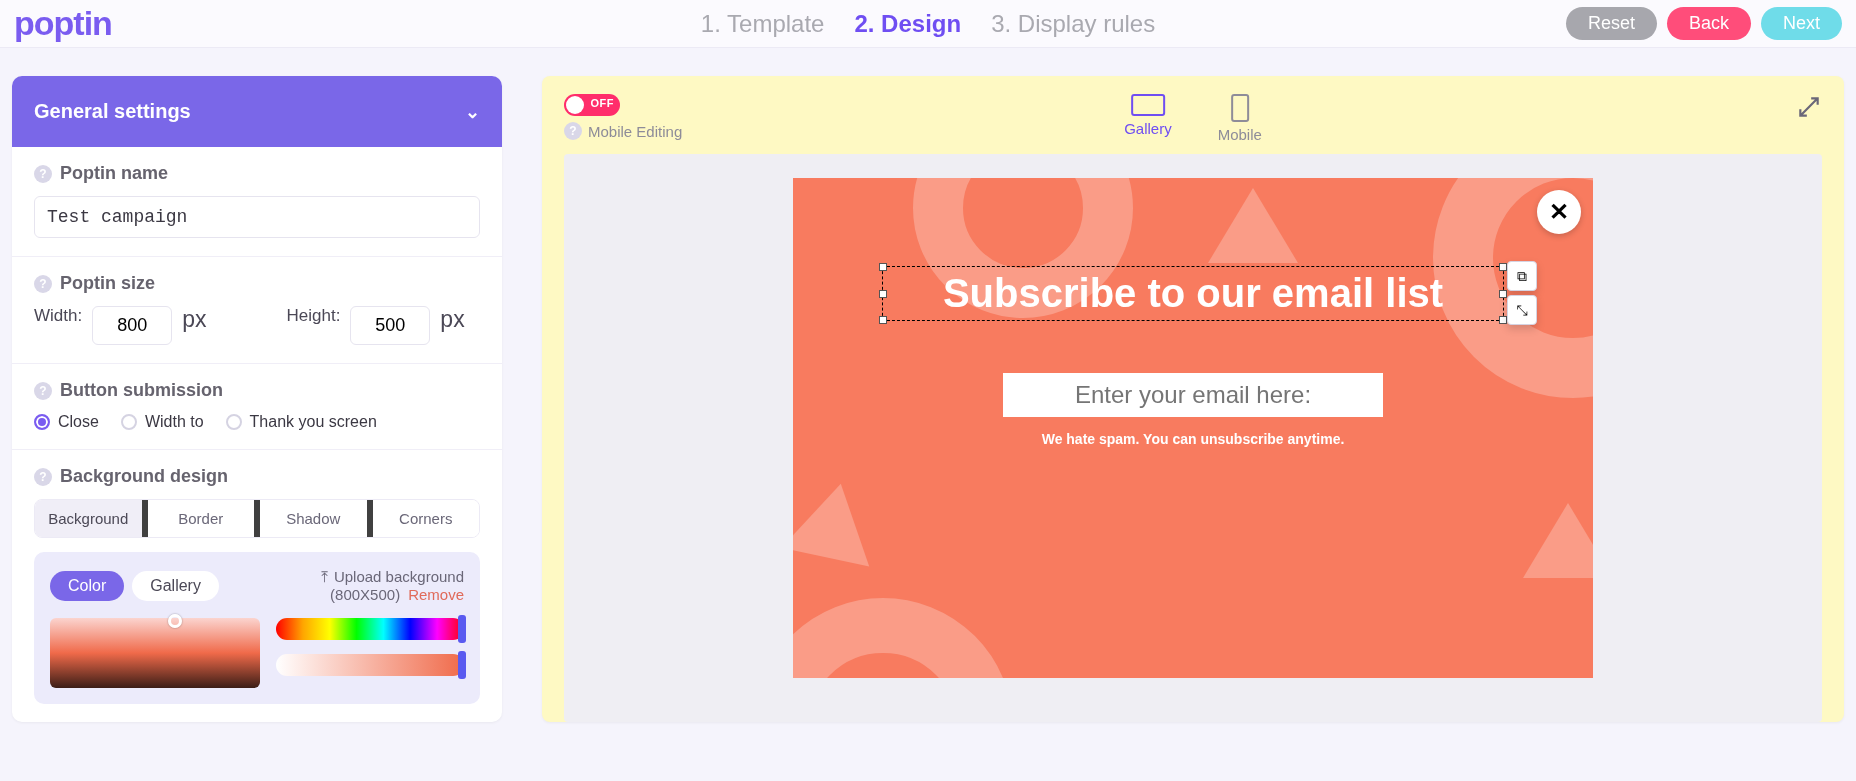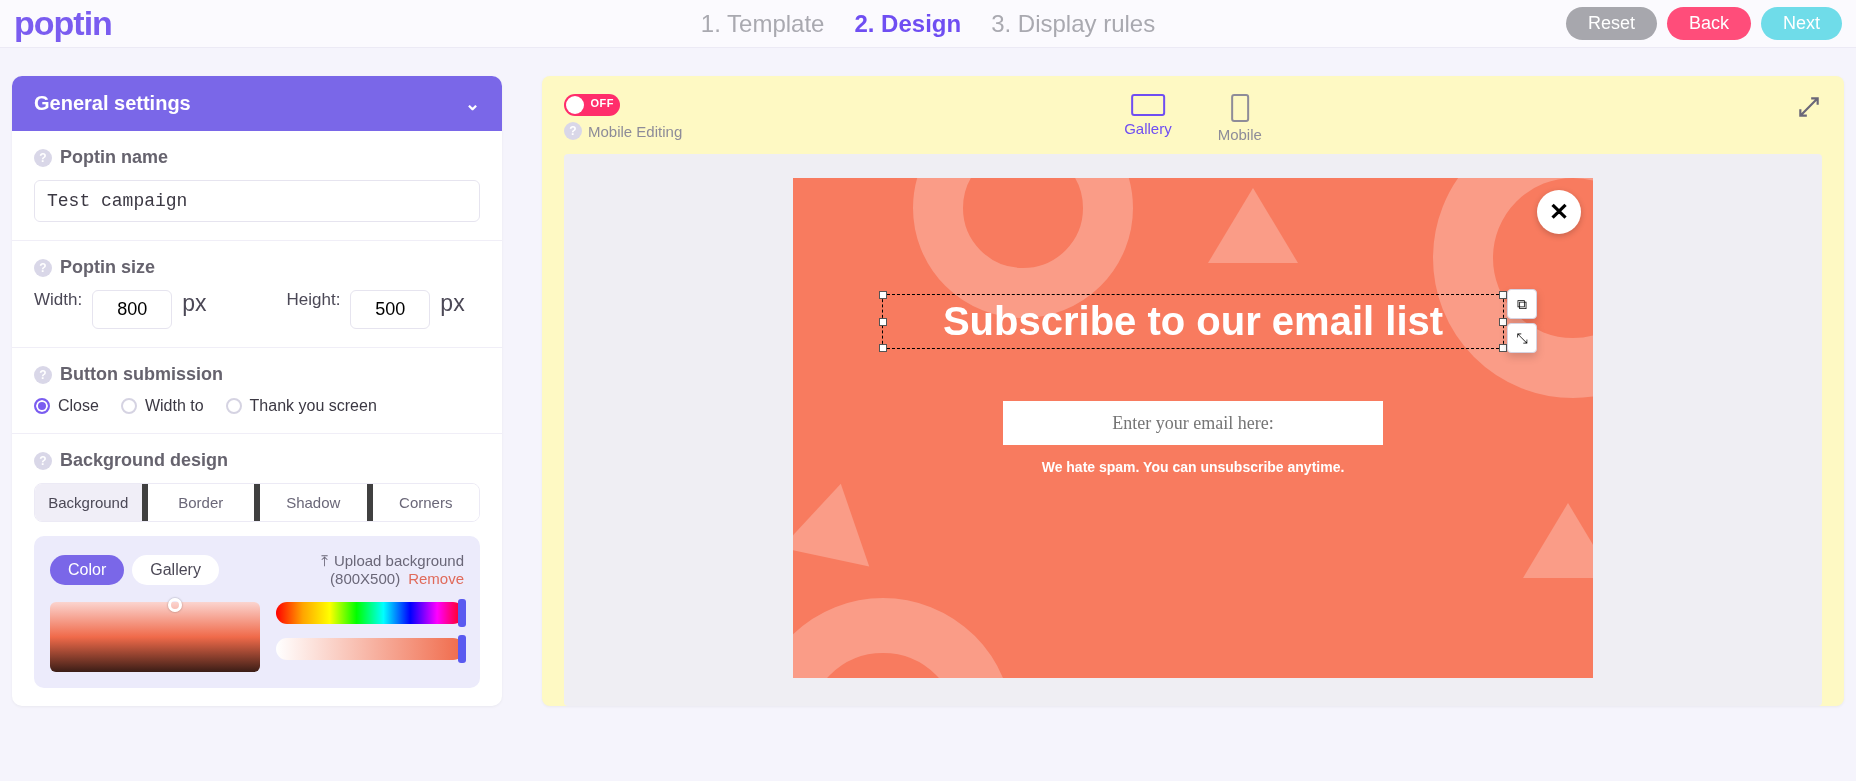--- a/index.html
+++ b/index.html
@@ -11,21 +11,21 @@
 .steps .active { color: #6f4ef2; font-weight: 600; }
 .top-buttons { margin-left: auto; display: flex; gap: 10px; }
 .btn-pill { border: none; border-radius: 24px; padding: 6px 22px; font-size: 18px; color: #fff; cursor: pointer; }
 .btn-reset { background: #a7a7ad; }
 .btn-back { background: #ff4d7a; }
 .btn-next { background: #6fdce9; }
 
 .main { display: flex; gap: 40px; padding: 28px 12px 0 12px; }
 
 .sidebar { width: 490px; background: #fff; border-radius: 10px; overflow: hidden; box-shadow: 0 1px 3px rgba(0,0,0,.05); }
-.panel-header { background: #7a67e8; color: #fff; padding: 16px 22px; font-size: 20px; font-weight: 600; display: flex; align-items: center; justify-content: space-between; cursor: pointer; }
+.panel-header { background: #7a67e8; color: #fff; padding: 24px 22px; font-size: 20px; font-weight: 600; display: flex; align-items: center; justify-content: space-between; cursor: pointer; }
 .chev { font-size: 18px; }
 
 .section { padding: 16px 22px 18px; border-bottom: 1px solid #f0eef7; }
 .section-header { display: flex; align-items: center; gap: 8px; margin-bottom: 12px; }
 .help { width: 18px; height: 18px; border-radius: 50%; background: #d9d7e8; color: #fff; font-size: 12px; display: flex; align-items: center; justify-content: center; font-weight: 700; }
 .section-title { color: #66636e; font-size: 18px; font-weight: 600; }
 
 .input-text { width: 100%; border: 1px solid #e6e4ef; border-radius: 6px; padding: 10px 12px; font-size: 18px; color: #3b3843; font-family: Liberation Mono, monospace; }
 
 .size-row { display: flex; gap: 10px; }
@@ -82,32 +82,32 @@
 .circ1 { width: 220px; height: 220px; border: 50px solid #fff; border-radius: 50%; top: -80px; left: 120px; }
 .circ2 { width: 280px; height: 280px; border: 60px solid #fff; border-radius: 50%; top: -60px; right: -120px; }
 .circ3 { width: 260px; height: 260px; border: 55px solid #fff; border-radius: 50%; bottom: -180px; left: -40px; }
 .tri { width: 0; height: 0; border-left: 45px solid transparent; border-right: 45px solid transparent; border-bottom: 75px solid #fff; }
 .tri1 { top: 10px; right: 295px; }
 .tri2 { bottom: 120px; left: -5px; transform: rotate(12deg); }
 .tri3 { bottom: 100px; right: -20px; }
 
 .popup-close { position: absolute; top: 12px; right: 12px; width: 44px; height: 44px; background: #fff; border-radius: 50%; display: flex; align-items: center; justify-content: center; font-size: 24px; font-weight: 700; cursor: pointer; box-shadow: 0 2px 6px rgba(0,0,0,.2); }
 
-.popup-content { position: relative; z-index: 2; display: flex; flex-direction: column; align-items: center; padding-top: 116px; }
+.popup-content { position: relative; z-index: 2; display: flex; flex-direction: column; align-items: center; padding-top: 88px; }
 .headline-box { position: relative; border: 1px dashed #000; padding: 4px 60px; }
 .headline { color: #fff; font-size: 40px; font-weight: 800; white-space: nowrap; }
 .sel-handle { position: absolute; width: 8px; height: 8px; background: #fff; border: 1px solid #555; }
 .h-tl { top: -4px; left: -4px; } .h-tr { top: -4px; right: -4px; }
 .h-bl { bottom: -4px; left: -4px; } .h-br { bottom: -4px; right: -4px; }
 .h-ml { top: 50%; left: -4px; margin-top: -4px; } .h-mr { top: 50%; right: -4px; margin-top: -4px; }
 
 .float-tools { position: absolute; right: -34px; top: -6px; display: flex; flex-direction: column; gap: 4px; }
 .tool-btn { width: 30px; height: 30px; background: #fff; border: 1px solid #d5d3e2; border-radius: 4px; display: flex; align-items: center; justify-content: center; font-size: 14px; cursor: pointer; box-shadow: 0 4px 8px rgba(0,0,0,.15); }
 
-.popup-input { margin-top: 52px; width: 380px; height: 44px; background: #fff; border: none; text-align: center; font-size: 18px; color: #7a7885; font-family: Liberation Serif, serif; }
+.popup-input { margin-top: 52px; width: 380px; height: 44px; background: #fff; border: none; text-align: center; font-size: 24px; color: #7a7885; }
 .popup-btn { margin-top: 16px; background: #0e0e10; color: #fff; font-size: 22px; font-weight: 800; padding: 14px 34px; border: none; cursor: pointer; }
 .popup-note { margin-top: 14px; color: #fff; font-size: 14px; font-weight: 600; }
 </style>
 </head>
 <body>
 
 <div class="topbar">
   <div class="logo">poptin</div>
   <div class="steps">
     <span>1. Template</span>

